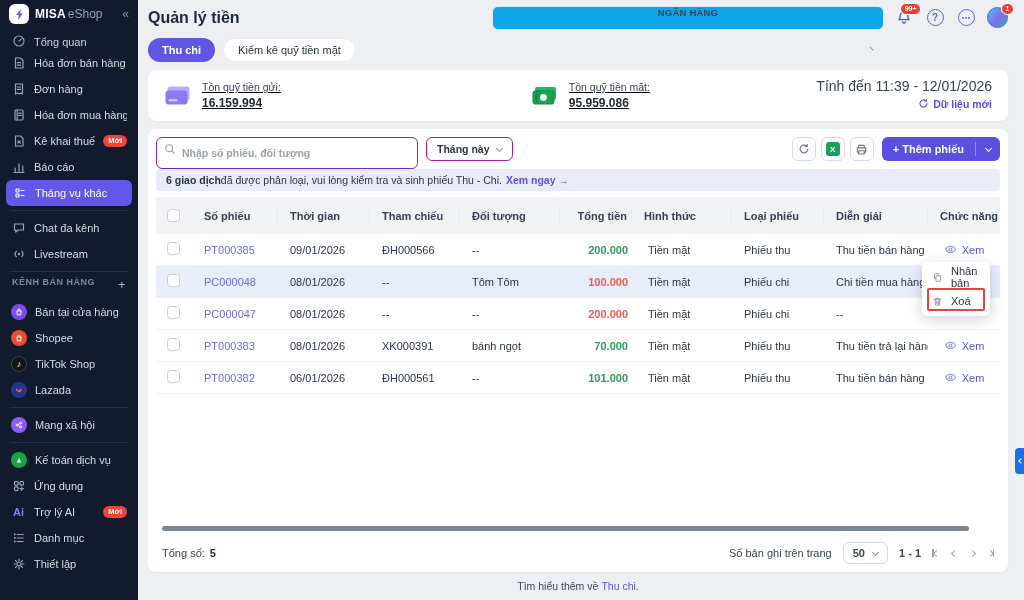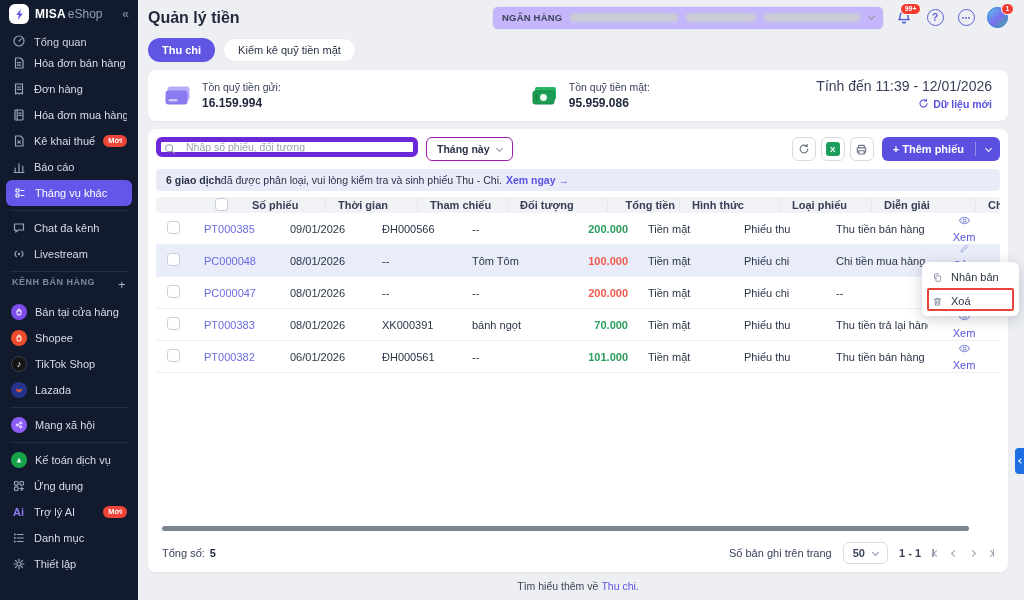--- a/index.html
+++ b/index.html
@@ -25,79 +25,79 @@
   .section-hd{height:22px;display:flex;align-items:flex-start;padding:0 12px;color:#7f889c;font-size:9px;font-weight:700;letter-spacing:.5px;margin-top:5px;}
   .section-plus{margin-left:auto;font-size:13px;color:#aab2c3;font-weight:400;}
   .cicon{width:16px;height:16px;border-radius:50%;flex:none;display:flex;align-items:center;justify-content:center;font-size:9px;color:#fff;}
   .ai-txt{font-size:11px;font-weight:700;color:#8f7bf5;}
 
   
   .main{flex:1;display:flex;flex-direction:column;padding:4px 16px 0 10px;min-width:0;}
   .topbar{height:28px;display:flex;align-items:center;text-align:right;}
   .page-title{font-size:16px;font-weight:700;color:#212a3d;}
   .top-right{margin-left:auto;display:flex;align-items:center;gap:9px;}
-  .bank-select{width:392px;height:24px;background:#c4b5fd;border:1px solid #e3e6ec;border-radius:6px;display:flex;align-items:center;gap:8px;padding:0 9px;cursor:pointer;}
+  .bank-select{width:392px;height:24px;background:#0ea5e9;border:1px solid #e3e6ec;border-radius:6px;display:flex;align-items:center;gap:8px;padding:0 9px;cursor:pointer;flex-direction:column;}
   .bank-label{font-size:9.5px;font-weight:700;color:#3a4355;letter-spacing:.2px;flex:none;}
   .redact{height:9px;border-radius:4px;background:#c9ccd4;filter:blur(1.5px);}
   .bank-select .chev{color:#8d94a4;margin-left:auto;}
   .tbicon{position:relative;width:22px;height:22px;display:flex;align-items:center;justify-content:center;color:#4a52cd;cursor:pointer;}
   .circ{width:17px;height:17px;border:1.4px solid #5a62d6;border-radius:50%;display:flex;align-items:center;justify-content:center;font-size:10px;font-weight:700;color:#5a62d6;}
   .mini-badge{position:absolute;top:-4px;right:-6px;background:#ef3b30;color:#fff;font-size:7px;font-weight:700;border-radius:7px;padding:1.5px 3.5px;line-height:1;border:1px solid #fff;}
   .avatar{width:21px;height:21px;border-radius:50%;background:linear-gradient(135deg,#59c2e8,#7b6cf0 55%,#37b788);border:1.5px solid #2f6fe4;}
   .chev{display:inline-block;width:5px;height:5px;border-right:1.4px solid currentColor;border-bottom:1.4px solid currentColor;transform:rotate(45deg);margin-top:-2px;}
 
   .tabs{height:24px;display:flex;gap:8px;margin:6px 0 8px;}
   .tab{height:24px;display:flex;align-items:center;padding:0 14px;border-radius:13px;font-size:11px;cursor:pointer;background:#fff;color:#2b3346;border:1px solid #e7eaf0;}
   .tab.active{background:#6156e4;color:#fff;font-weight:600;border:none;}
 
   .summary-card{height:52px;background:#fff;border-radius:8px;box-shadow:0 1px 2px rgba(20,30,60,.05);display:flex;align-items:center;padding:0 16px;margin-bottom:8px;}
-  .sum-group{display:flex;align-items:center;gap:10px;}
+  .sum-group{display:flex;align-items:center;gap:10px;text-decoration:underline;}
   .sum-lbl{font-size:10.5px;color:#39425a;}
   .sum-val{font-size:12px;font-weight:700;color:#212a3d;margin-top:3px;}
   .sum-right{margin-left:auto;text-align:right;}
   .asof{font-size:14px;color:#39425a;}
   .newdata{font-size:10.5px;color:#5a50e2;font-weight:600;display:inline-flex;align-items:center;gap:4px;margin-top:4px;cursor:pointer;}
 
   .table-card{height:446px;background:#fff;border-radius:8px;box-shadow:0 1px 2px rgba(20,30,60,.05);display:flex;flex-direction:column;padding:8px 8px 0;position:relative;}
   .toolbar{height:24px;display:flex;align-items:center;gap:8px;}
   .search-wrap{position:relative;width:262px;height:24px;}
   .search-wrap svg{position:absolute;left:8px;top:6px;color:#9aa1b0;}
-  .search-input{width:100%;height:20px;border:5px solid #6d28d9;border-radius:6px;padding:0 8px 0 25px;font-size:10.5px;color:#2b3346;outline:none;background:#fff;}
+  .search-input{width:100%;height:32px;border:1px solid #6d28d9;border-radius:6px;padding:0 8px 0 25px;font-size:10.5px;color:#2b3346;outline:none;background:#fff;font-weight:bold;}
   .search-input::placeholder{color:#9aa1b0;}
   .period{height:24px;border:1px solid #a21caf;border-radius:6px;display:flex;align-items:center;gap:7px;padding:0 10px;font-size:10.5px;font-weight:600;color:#2b3346;cursor:pointer;}
   .period .chev{color:#8d94a4;}
   .tool-right{margin-left:auto;display:flex;align-items:center;gap:5px;}
   .icon-btn{width:24px;height:24px;border:1px solid #d8dbe3;border-radius:6px;background:#fff;display:flex;align-items:center;justify-content:center;color:#6c7485;cursor:pointer;}
   .excel-glyph{width:14px;height:14px;background:#1e9e5a;border-radius:3px;color:#fff;font-size:8px;font-weight:700;display:flex;align-items:center;justify-content:center;}
   .add-btn{height:24px;background:#5b4fe0;border-radius:6px;display:flex;align-items:center;color:#fff;cursor:pointer;margin-left:3px;}
   .add-main{padding:0 11px;font-size:11px;font-weight:600;}
   .add-sep{width:1px;height:14px;background:rgba(255,255,255,.35);}
   .add-caret{width:24px;display:flex;align-items:center;justify-content:center;}
 
   .banner{height:22px;margin-top:8px;background:#e9ebf9;border-radius:4px;display:flex;align-items:center;padding:0 10px;font-size:10.5px;color:#2b3346;white-space:nowrap;overflow:hidden;}
   .banner b{font-weight:700;}
   .banner-link{color:#5a50e2;font-weight:600;margin-left:4px;cursor:pointer;}
 
   .tgrid{margin-top:6px;font-size:11px;}
   .trow,.thead{display:grid;grid-template-columns:36px 86px 92px 90px 100px 72px 100px 92px 104px 1fr;align-items:center;}
-  .thead{height:16px;background:#f1f2f6;border-radius:3px;color:#363f56;font-weight:700;padding-left:48px;}
+  .thead{height:37px;background:#f1f2f6;border-radius:3px;color:#363f56;font-weight:700;}
   .th{padding:0 12px;border-right:1px solid #e4e7ee;height:14px;line-height:14px;white-space:nowrap;overflow:hidden;}
   .th:last-child{border-right:none;}
   .th.c-cb{padding:0 0 0 11px;border-right:none;}
   .th.c-amt{text-align:right;padding-right:4px;}
   .trow{height:32px;border-bottom:1px solid #eef0f5;color:#2c3449;}
   .trow.hl{background:#e9edf9;}
   .tc{padding:0 12px;white-space:nowrap;overflow:hidden;}
   .tc.c-cb{padding:0 0 0 11px;}
   .tc.c-id{color:#6a6be2;cursor:pointer;}
   .tc.c-amt{text-align:right;padding-right:4px;font-weight:600;}
   .tc.c-amt[data-type="in"]{color:#2a9d5c;}
   .tc.c-amt[data-type="out"]{color:#f25a4e;}
   .tc.c-method{padding-left:16px;}
-  .tc.c-act{display:flex;align-items:center;justify-content:center;gap:5px;color:#5a55e2;cursor:pointer;padding:0 6px;flex-direction:column;}
+  .tc.c-act{display:flex;align-items:center;justify-content:center;gap:5px;color:#5a55e2;cursor:pointer;padding:0 6px;}
   .tc.c-act svg{color:#8d97d8;flex:none;}
   .cb{width:13px;height:13px;border:1.4px solid #c6ccd8;border-radius:3.5px;background:#fff;display:inline-block;cursor:pointer;}
 
   .spacer{flex:1;}
   .hscroll{height:5px;margin:0 6px 7px;}
   .hthumb{height:5px;width:97%;background:#7d8591;border-radius:3px;}
   .card-footer{height:34px;display:flex;align-items:center;padding:0 6px 4px;font-size:11px;color:#39425a;}
   .total-lbl{margin-right:5px;}
   .total-val{font-weight:700;color:#212a3d;}
   .pg-right{margin-left:auto;display:flex;align-items:center;gap:11px;color:#39425a;}
@@ -108,21 +108,21 @@
   .pgb{display:flex;align-items:center;cursor:pointer;}
   .chv-l,.chv-r{width:5px;height:5px;border-left:1.5px solid;border-bottom:1.5px solid;display:inline-block;}
   .chv-l{transform:rotate(45deg);}
   .chv-r{transform:rotate(225deg);}
   .vbar{width:1.5px;height:8px;background:currentColor;display:inline-block;}
 
   .bottombar{height:28px;display:flex;align-items:center;justify-content:center;font-size:10.5px;color:#3c4456;}
   .bottom-link{color:#5a55e2;margin-left:3px;cursor:pointer;}
 
   
-  .context-menu{position:absolute;left:922px;top:262px;width:97px;background:#fff;border-radius:6px;box-shadow:0 3px 14px rgba(20,30,60,.22);padding:3px 0;z-index:10;}
+  .context-menu{position:absolute;left:922px;top:262px;width:68px;background:#fff;border-radius:6px;box-shadow:0 3px 14px rgba(20,30,60,.22);padding:3px 0;z-index:10;}
   .cm-item{height:24px;display:flex;align-items:center;gap:8px;padding:0 10px;font-size:11px;color:#2b3346;cursor:pointer;}
   .cm-item svg{color:#8a93a8;flex:none;}
   .annotation{position:absolute;left:5px;right:5px;top:26px;height:23px;border:2px solid #e8443a;border-radius:2px;pointer-events:none;}
 
   .edge-tab{position:absolute;right:0;top:448px;width:9px;height:26px;background:#1d6fe3;border-radius:4px 0 0 4px;display:flex;align-items:center;justify-content:center;cursor:pointer;z-index:5;}
   .edge-tab .chv-l{width:4px;height:4px;color:#fff;border-width:1.5px;margin-left:2px;}
 </style>
 </head>
 <body>
 

